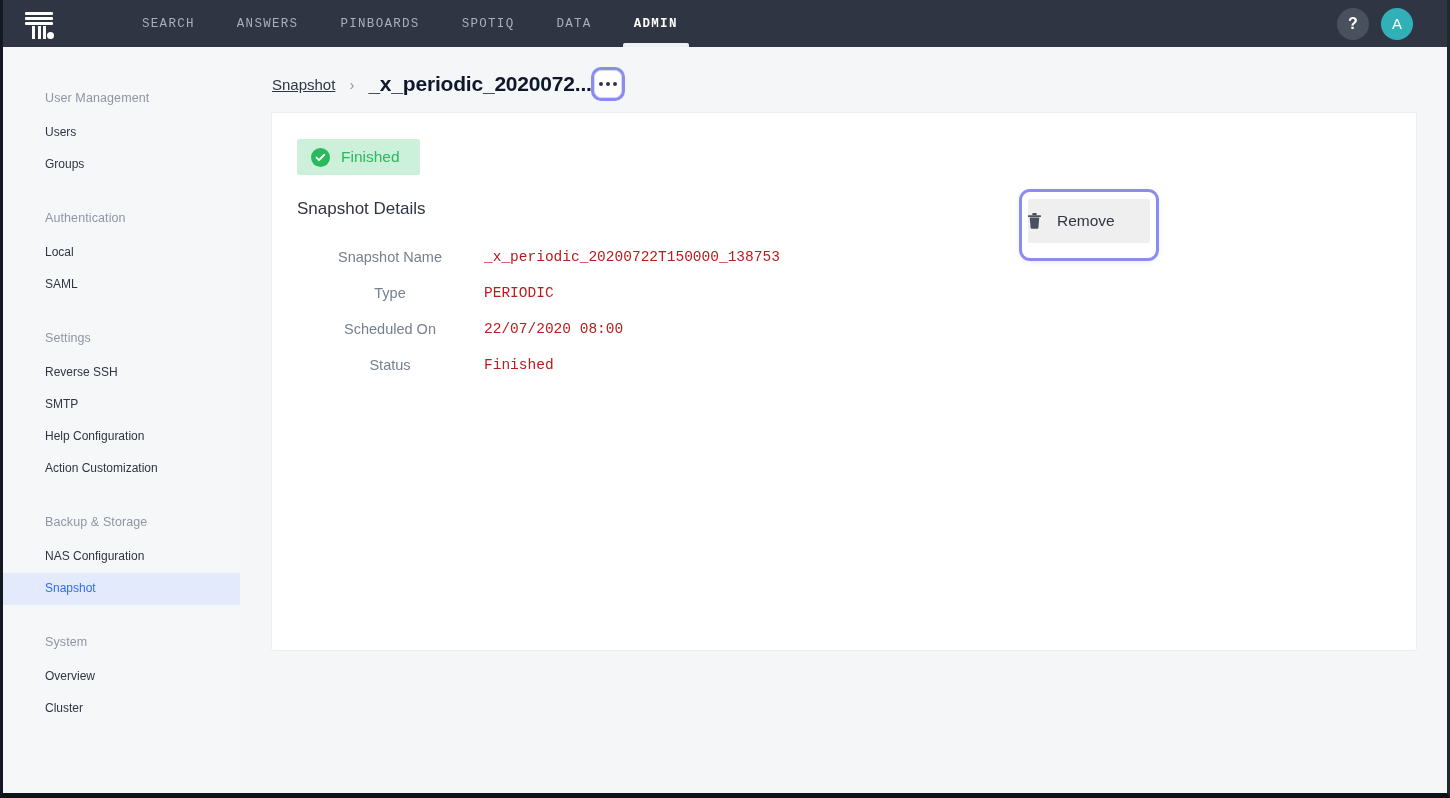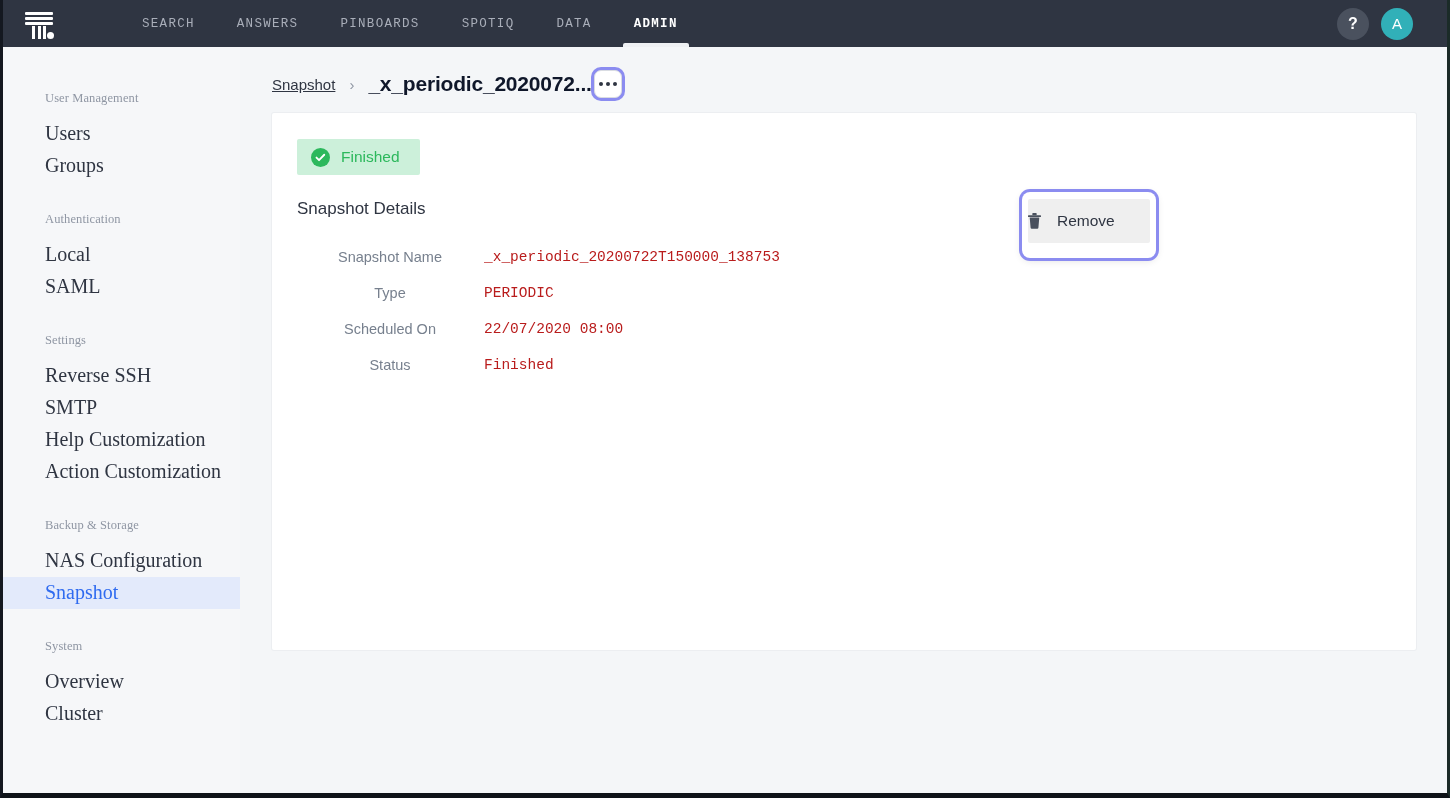--- a/index.html
+++ b/index.html
@@ -132,34 +132,33 @@
 
   
   #sidebar {
     position: absolute;
     left: 0; top: 47px;
     width: 264px;
     height: 746px;
     background: #f6f7f9;
     border-right: 5px solid #c2410c;
     overflow: hidden;
-    font-family: Liberation Serif, serif;
   }
   #sidebar-inner { padding-top: 44px; }
 
   .side-group-label {
     font-size: 12.5px;
     color: #8f96a3;
     padding: 0 0 0 42px;
     margin-bottom: 12px;
     letter-spacing: .1px;
     user-select: none;
   }
   .side-item {
-    font-size: 20px;
+    font-size: 12px;
     color: #2f3542;
     padding: 7px 0 8px 42px;
     cursor: pointer;
     user-select: none;
     line-height: 17px;
   }
   .side-item.selected {
     background: #e3eaFB;
     color: #2f6bf0;
   }
@@ -378,21 +377,21 @@
 
       <div class="side-group-label">Authentication</div>
       <div class="side-item">Local</div>
       <div class="side-item">SAML</div>
 
       <div class="side-gap"></div>
 
       <div class="side-group-label">Settings</div>
       <div class="side-item">Reverse SSH</div>
       <div class="side-item">SMTP</div>
-      <div class="side-item">Help Customization</div>
+      <div class="side-item">Help Configuration</div>
       <div class="side-item">Action Customization</div>
 
       <div class="side-gap"></div>
 
       <div class="side-group-label">Backup &amp; Storage</div>
       <div class="side-item">NAS Configuration</div>
       <div class="side-item selected">Snapshot</div>
 
       <div class="side-gap"></div>
 

